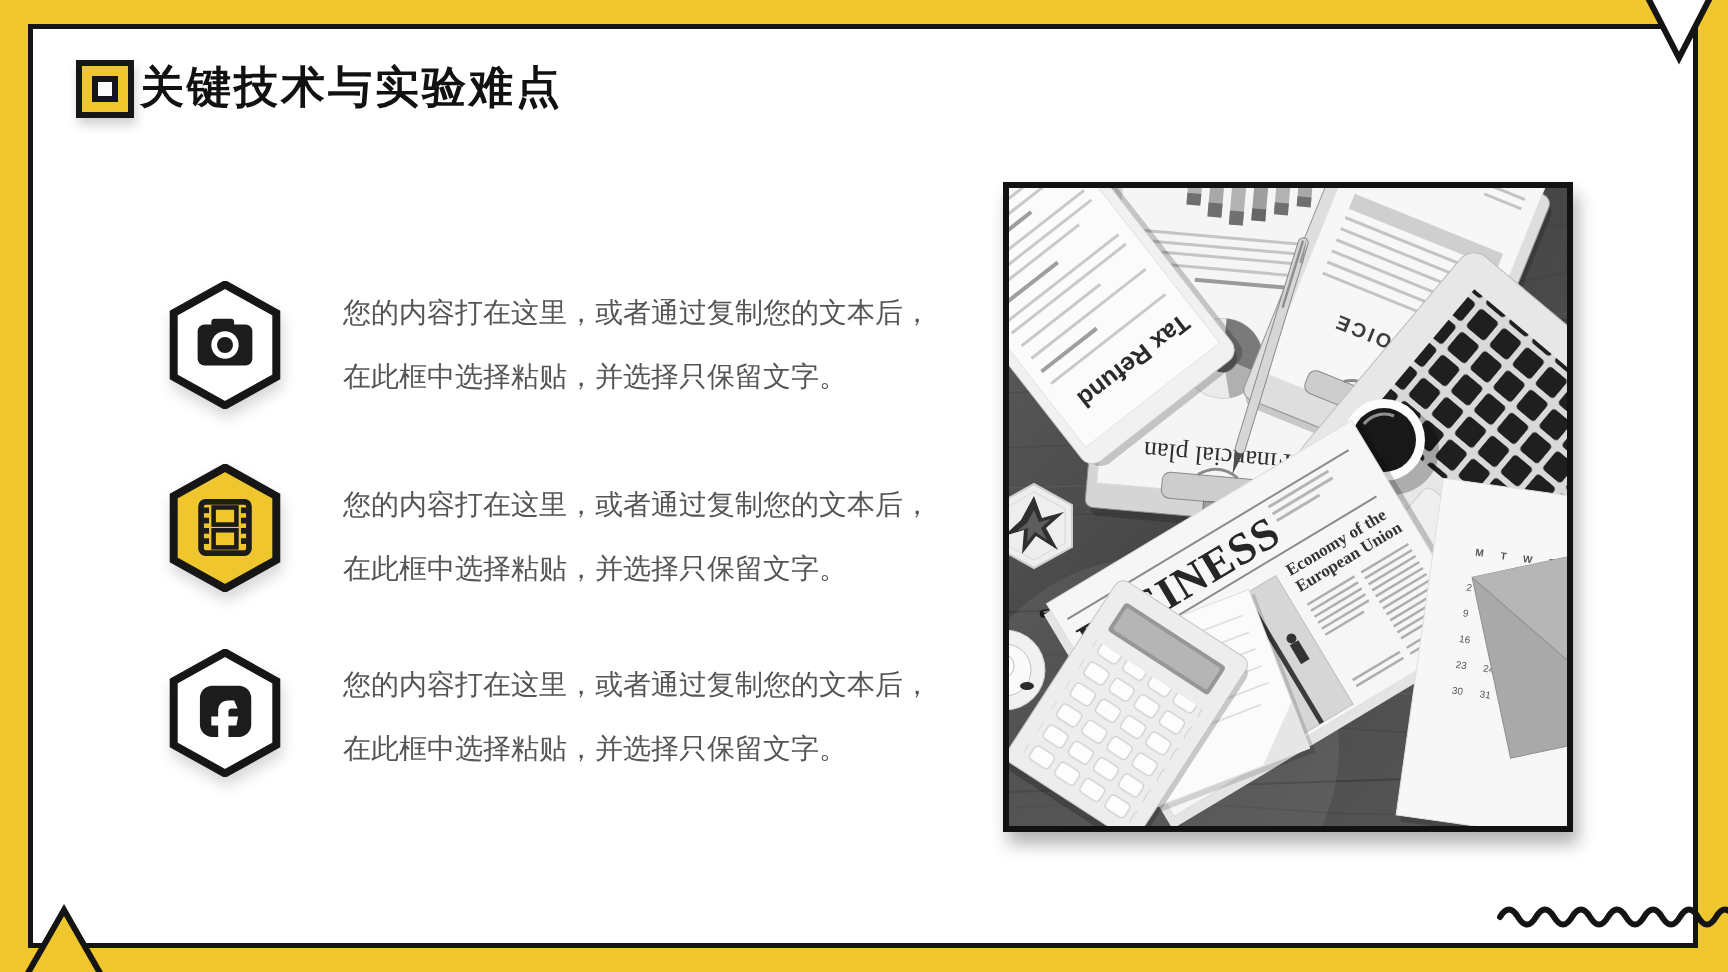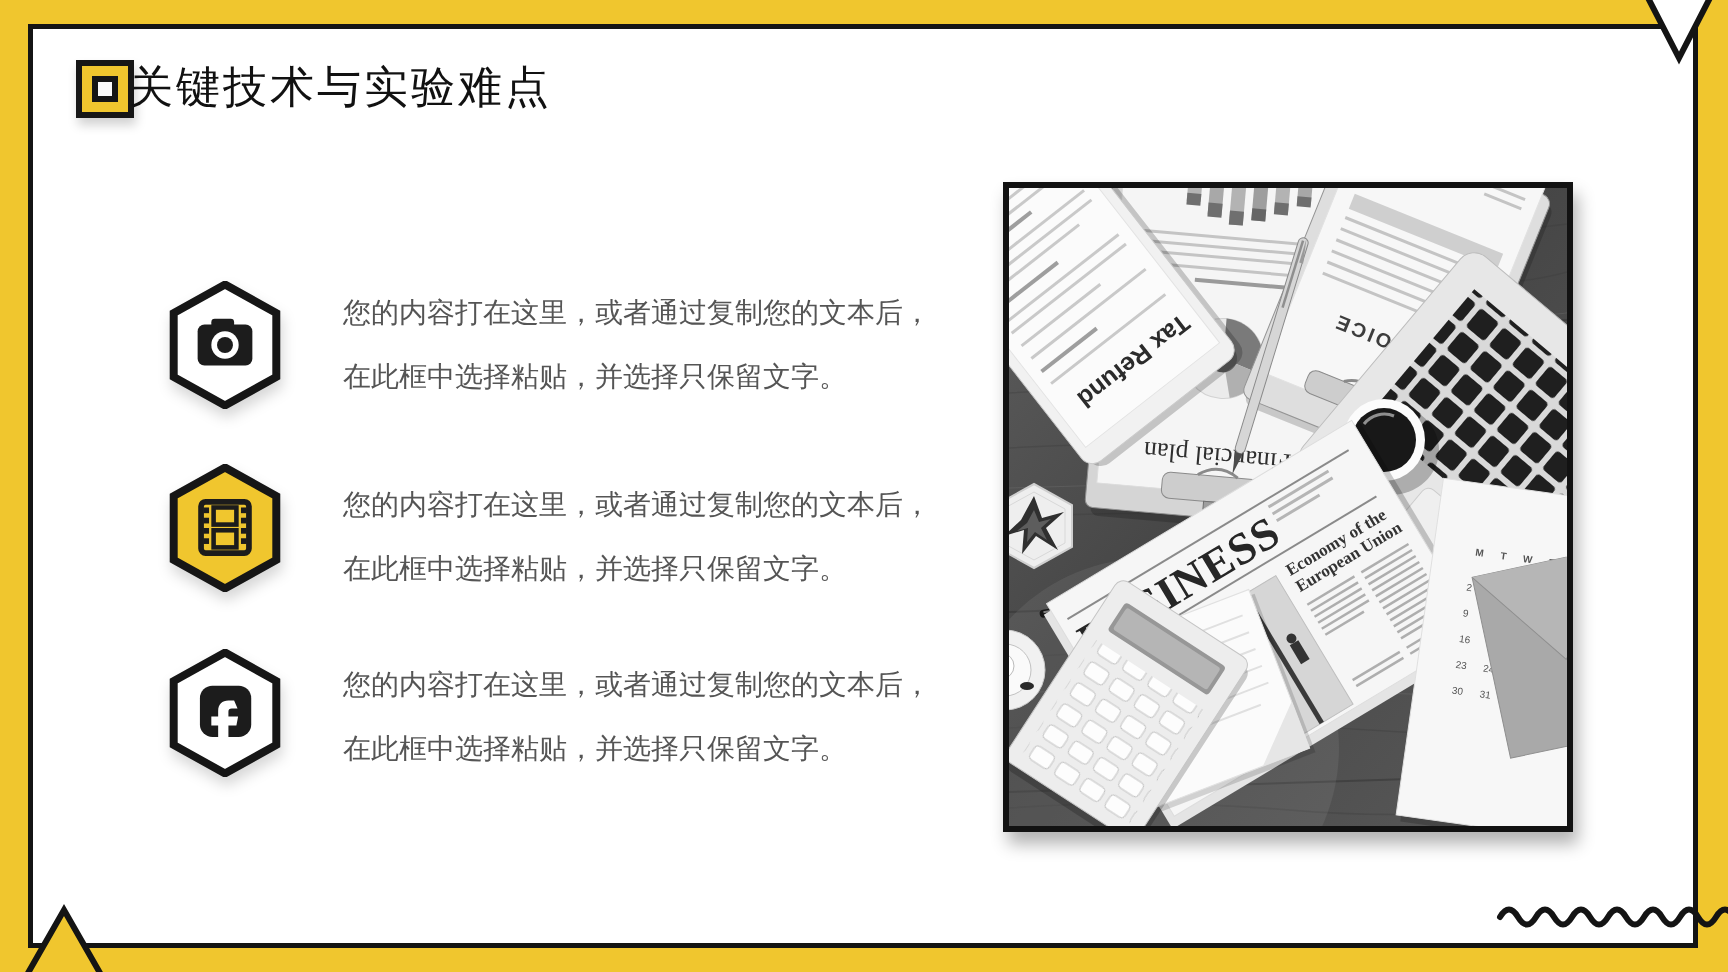--- a/index.html
+++ b/index.html
@@ -17,22 +17,22 @@
   .title-icon{
     position:absolute;left:76px;top:60px;width:46px;height:46px;z-index:2;
     background:#F0C62E;border:6px solid #161616;box-sizing:content-box;
     display:flex;align-items:center;justify-content:center;
     box-shadow:2px 7px 10px rgba(0,0,0,.18);
   }
   .title-icon .inner{
     width:14px;height:14px;background:#fbfbfb;border:6px solid #161616;
   }
   .page-title{
-    position:absolute;left:129px;top:58px;z-index:2;
-    font-size:44px;font-weight:400;color:#111;letter-spacing:3px;white-space:nowrap;text-align:center;
+    position:absolute;left:140px;top:58px;z-index:2;
+    font-size:44px;font-weight:700;color:#111;letter-spacing:3px;white-space:nowrap;text-align:center;
   }
   
   .hex-wrap{position:absolute;left:168px;width:114px;height:128px;z-index:2;}
   .hex-wrap svg{filter:drop-shadow(2px 8px 7px rgba(0,0,0,.16));}
   .feature-text{
     position:absolute;left:343px;width:520px;z-index:2;
     font-size:28px;line-height:64px;color:#555555;white-space:nowrap;
   }
   
   .photo-frame{

